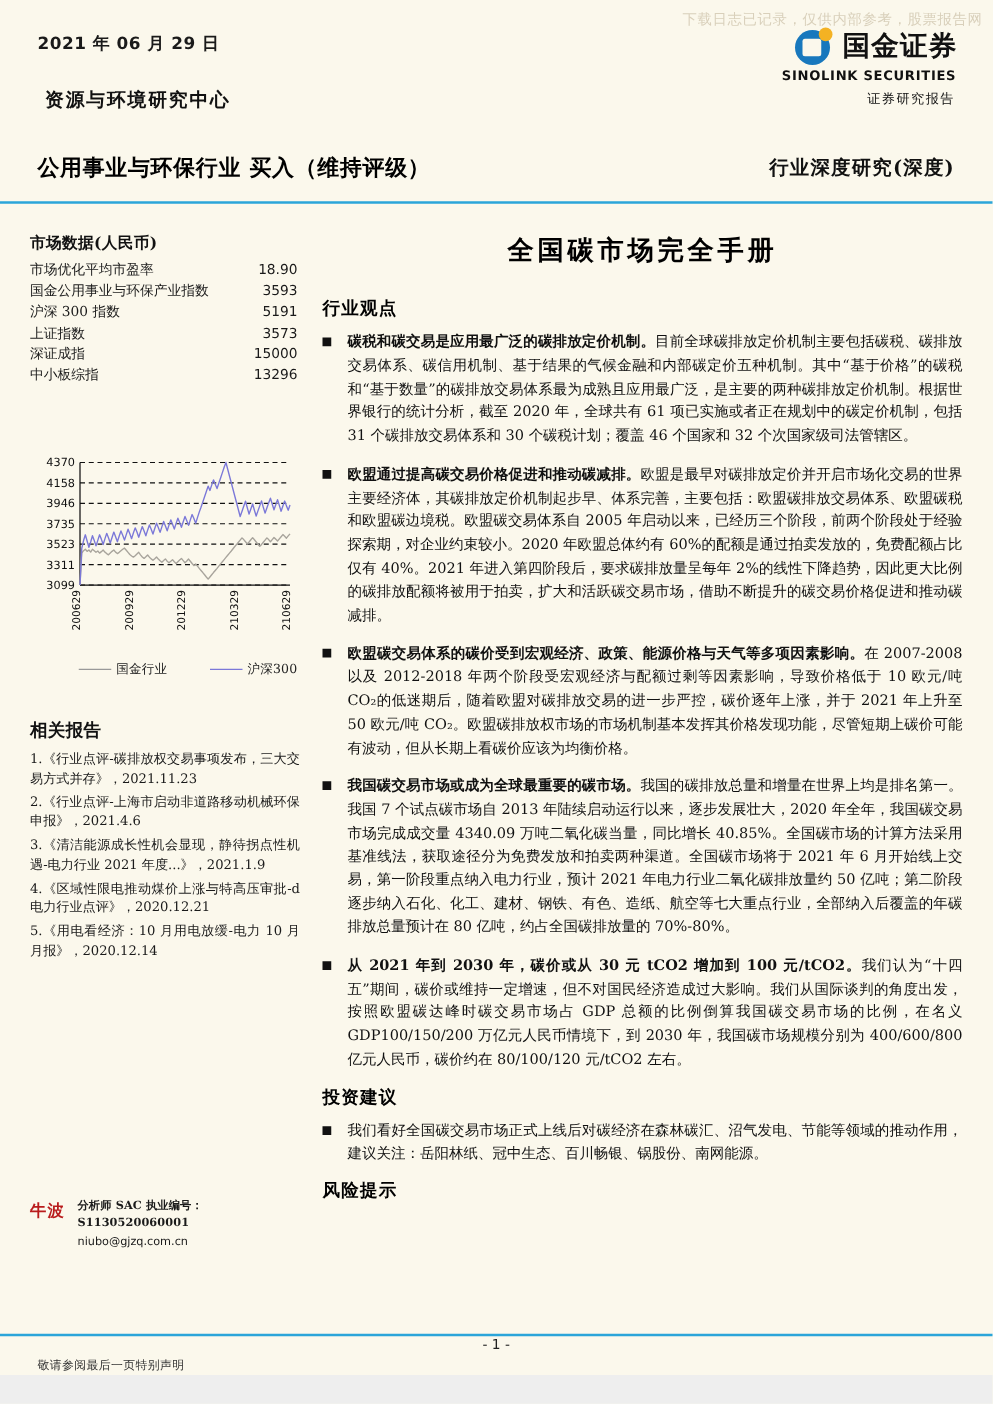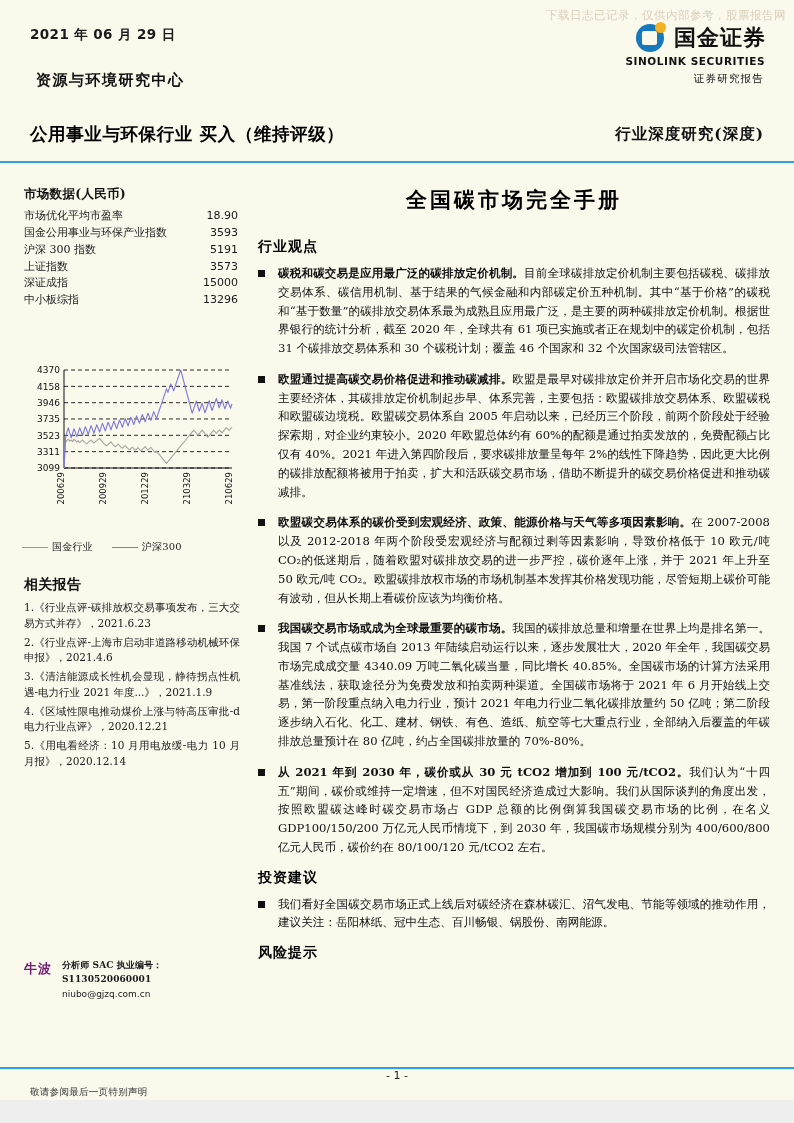--- a/index.html
+++ b/index.html
@@ -86,21 +86,21 @@
     padding: 1px 0; vertical-align: top; line-height: 1.35;
   }
   .md-table td.val {
     text-align: right; font-family: "DejaVu Sans", sans-serif;
     font-size: 11px; white-space: nowrap; padding-left: 4px;
   }
 
   
   .chart-wrap { position: absolute; left: 22px; top: 364px; width: 216px; height: 190px; }
   .chart-svg { display: block; }
-  .legend { display: flex; justify-content: flex-start; gap: 19px; margin-top: 16px; }
+  .legend { display: flex; justify-content: flex-end; gap: 34px; margin-top: 4px; }
   .legend-item { display: flex; align-items: center; gap: 4px; }
   .legend-line { width: 26px; height: 0; border-top: 1.4px solid #999; }
   .legend-line.purple { border-top-color: #7b78d8; }
   .legend-label {
     font-size: 10px; color: #222; font-family: "DejaVu Serif", serif; letter-spacing: .2px;
   }
 
   
   .rr { position: absolute; left: 24px; top: 576px; width: 216px; }
   .rr-title {
@@ -108,21 +108,21 @@
     font-family: "DejaVu Serif", serif; letter-spacing: .3px; margin-bottom: 6px;
   }
   .rr-item {
     font-size: 10.5px; color: #1a1a1a; font-family: "DejaVu Serif", serif;
     line-height: 1.5; margin-bottom: 3px; text-align: justify;
   }
 
   
   .analyst { position: absolute; left: 24px; top: 958px; width: 216px; display: flex; gap: 10px; }
   .an-name {
-    font-size: 13px; font-weight: bold; color: #701a75;
+    font-size: 13px; font-weight: bold; color: #b91c1c;
     font-family: "DejaVu Serif", serif; letter-spacing: 1px; flex: 0 0 auto;
     padding-top: 2px;
     text-align: center;
   }
   .an-info { font-size: 9px; color: #1a1a1a; line-height: 1.6; }
   .an-sac { font-family: "DejaVu Serif", serif; font-weight: bold; letter-spacing: .1px; }
   .an-mail { font-family: "DejaVu Sans", sans-serif; }
 
   
   .main-col { position: absolute; left: 258px; top: 186px; width: 512px; }
@@ -257,21 +257,21 @@
       </div>
       <div class="legend-item">
         <span class="legend-line purple"></span>
         <span class="legend-label">沪深300</span>
       </div>
     </div>
   </div>
 
   <div class="rr">
     <div class="rr-title">相关报告</div>
-    <div class="rr-item">1.《行业点评-碳排放权交易事项发布，三大交易方式并存》，2021.6.23</div>
+    <div class="rr-item">1.《行业点评-碳排放权交易事项发布，三大交易方式并存》，2021.11.23</div>
     <div class="rr-item">2.《行业点评-上海市启动非道路移动机械环保申报》，2021.4.6</div>
     <div class="rr-item">3.《清洁能源成长性机会显现，静待拐点性机遇-电力行业 2021 年度...》，2021.1.9</div>
     <div class="rr-item">4.《区域性限电推动煤价上涨与特高压审批-d 电力行业点评》，2020.12.21</div>
     <div class="rr-item">5.《用电看经济：10 月用电放缓-电力 10 月月报》，2020.12.14</div>
   </div>
 
   <div class="analyst">
     <div class="an-name">牛波</div>
     <div class="an-info">
       <div class="an-sac">分析师 SAC 执业编号：S1130520060001</div>

